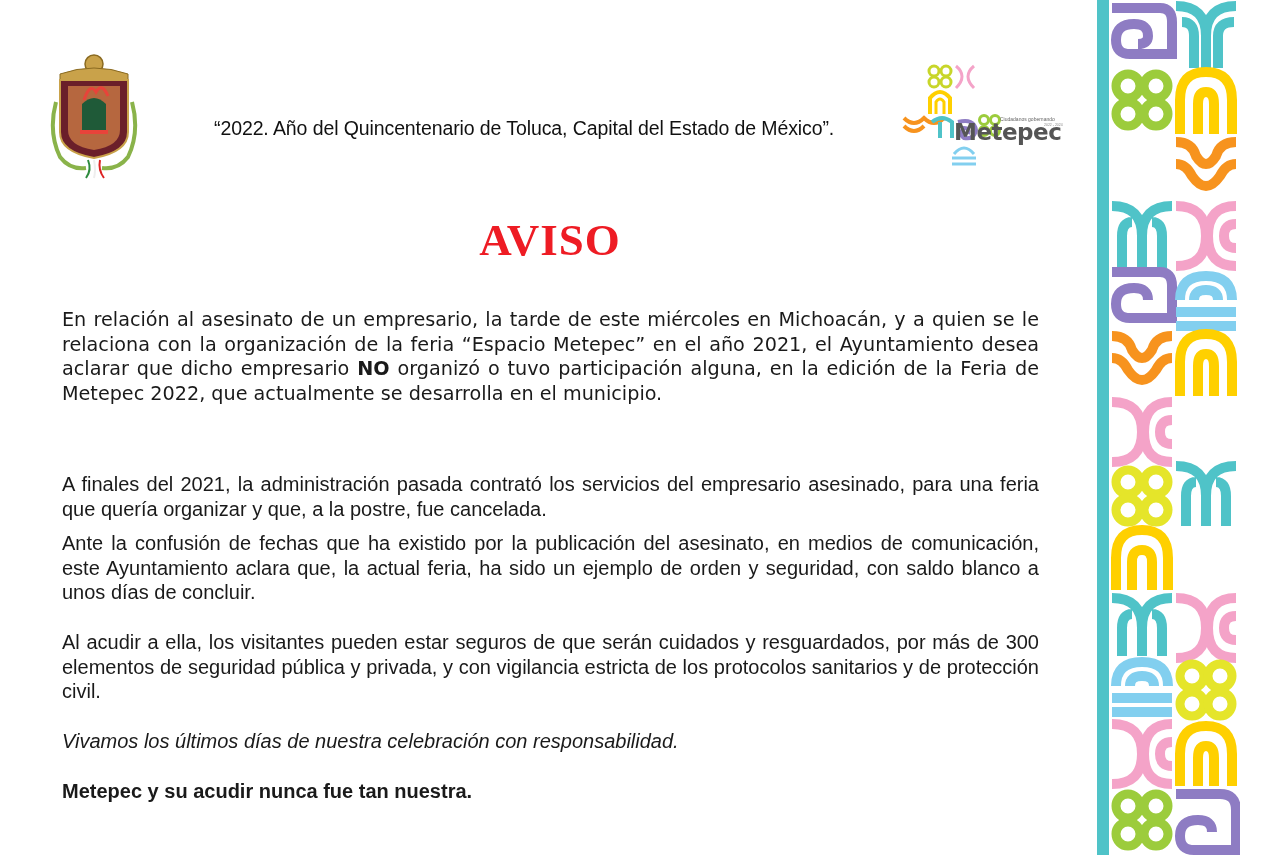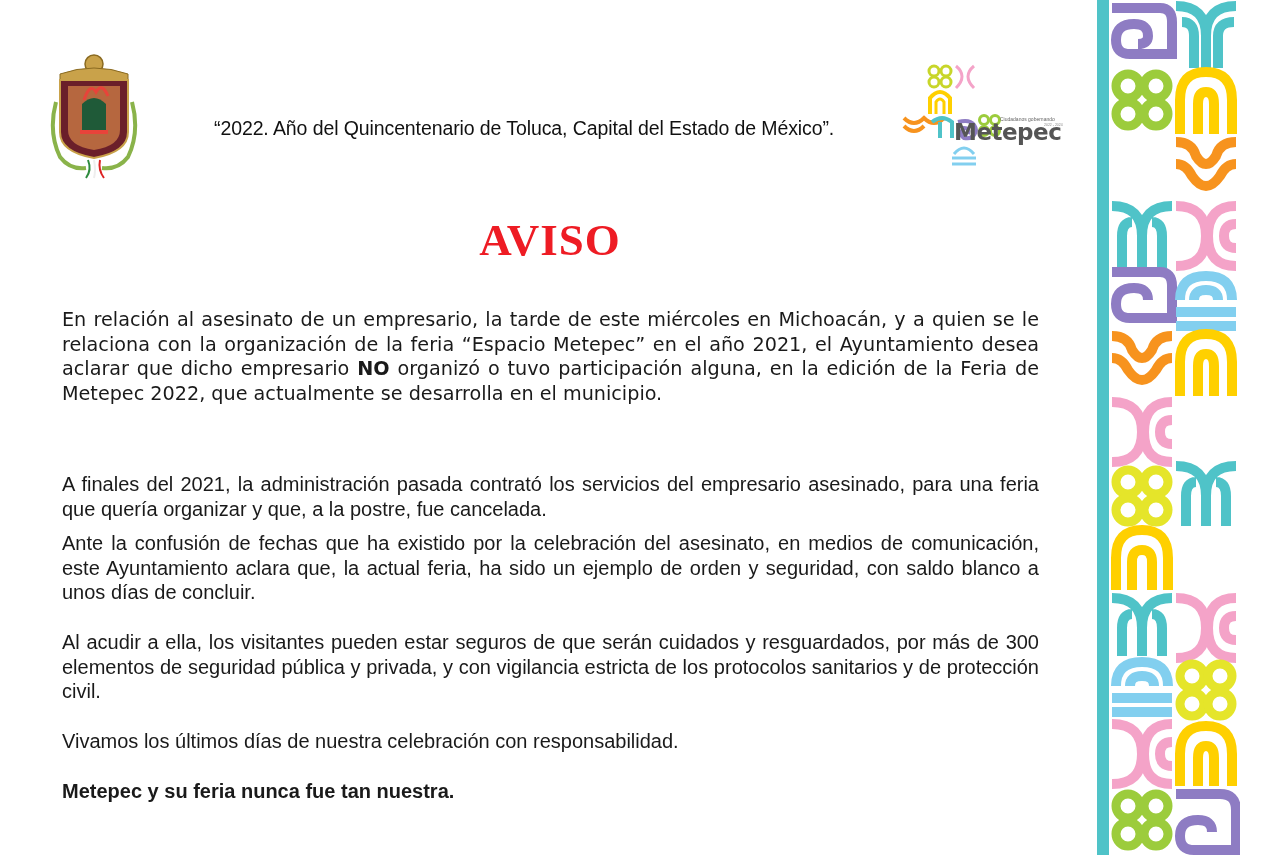--- a/index.html
+++ b/index.html
@@ -14,21 +14,21 @@
     .metepec-sub { position: absolute; left: 1000px; top: 116px; font-size: 5px; color: #666; white-space: nowrap; }
     .metepec-years { position: absolute; left: 1044px; top: 123px; font-size: 3.5px; color: #888; }
 
     .aviso-title { position: absolute; left: 0; width: 1100px; top: 214px; text-align: center; font-family: Liberation Serif, serif; font-weight: bold; font-size: 45px; color: #ee1c24; letter-spacing: 1px; }
 
     .body-text { position: absolute; left: 62px; width: 977px; font-family: "DejaVu Sans", sans-serif; font-size: 19.2px; line-height: 24.6px; color: #1a1a1a; text-align: justify; }
     .p1 { top: 308px; }
     .p2 { top: 472px; font-family: "Liberation Sans", sans-serif; font-size: 20px; }
     .p3 { top: 531px; font-family: "Liberation Sans", sans-serif; font-size: 20px; }
     .p4 { top: 630px; font-family: "Liberation Sans", sans-serif; font-size: 20px; }
-    .p5 { top: 729px; font-family: "Liberation Sans", sans-serif; font-size: 20px; }
+    .p5 { top: 729px; font-family: "Liberation Sans", sans-serif; font-size: 20px; font-style: italic; }
     .p6 { top: 779px; font-family: "Liberation Sans", sans-serif; font-size: 20px; font-weight: bold; }
     .strong-no { font-weight: 900; margin-top: 28px; }
 
     .side-strip { position: absolute; left: 1097px; top: 0; width: 12px; height: 855px; background: #4fc3c8; }
     .side-pattern { position: absolute; left: 1110px; top: 0; width: 130px; height: 855px; }
   </style>
 </head>
 <body>
 
 <svg class="crest" viewBox="0 0 96 128">
@@ -87,24 +87,24 @@
   <line x1="50" y1="102" x2="74" y2="102" stroke="#82cfef" stroke-width="3"></line>
 </svg>
 <div class="metepec-word">Metepec</div>
 <div class="metepec-sub">Ciudadanos gobernando</div>
 <div class="metepec-years">2022 - 2024</div>
 
 <div class="aviso-title">AVISO</div>
 
 <div class="body-text p1"><span>En relación al asesinato de un empresario, la tarde de este miércoles en Michoacán, y a quien se le relaciona con la organización de la feria “Espacio Metepec” en el año 2021, el Ayuntamiento desea aclarar que dicho empresario </span><span class="strong-no">NO</span><span> organizó o tuvo participación alguna, en la edición de la Feria de Metepec 2022, que actualmente se desarrolla en el municipio.</span></div>
 <div class="body-text p2">A finales del 2021, la administración pasada contrató los servicios del empresario asesinado, para una feria que quería organizar y que, a la postre, fue cancelada.</div>
-<div class="body-text p3">Ante la confusión de fechas que ha existido por la celebración del asesinato, en medios de comunicación, este Ayuntamiento aclara que, la actual feria, ha sido un ejemplo de orden y seguridad, con saldo blanco a unos días de concluir.</div>
+<div class="body-text p3">Ante la confusión de fechas que ha existido por la publicación del asesinato, en medios de comunicación, este Ayuntamiento aclara que, la actual feria, ha sido un ejemplo de orden y seguridad, con saldo blanco a unos días de concluir.</div>
 <div class="body-text p4">Al acudir a ella, los visitantes pueden estar seguros de que serán cuidados y resguardados, por más de 300 elementos de seguridad pública y privada, y con vigilancia estricta de los protocolos sanitarios y de protección civil.</div>
 <div class="body-text p5">Vivamos los últimos días de nuestra celebración con responsabilidad.</div>
-<div class="body-text p6">Metepec y su feria nunca fue tan nuestra.</div>
+<div class="body-text p6">Metepec y su acudir nunca fue tan nuestra.</div>
 
 <div class="side-strip"></div>
 <svg class="side-pattern" viewBox="0 0 130 855" preserveAspectRatio="none">
   <g fill="none" stroke-width="10">
 
     <path d="M2 8 L50 8 Q62 8 62 22 L62 54 L20 54 Q6 54 6 40 Q6 24 24 24 Q38 24 38 36 Q38 44 28 44" stroke="#8e7cc3"></path>
     <path d="M66 6 Q96 6 96 36 L96 68 M96 36 Q96 6 126 6 M72 22 Q84 22 84 36 L84 68 M108 68 L108 36 Q108 22 124 22" stroke="#4fc3c8"></path>
 
     <g stroke="#9ccc3c" stroke-width="9">
         <circle cx="18" cy="86" r="12"></circle>

